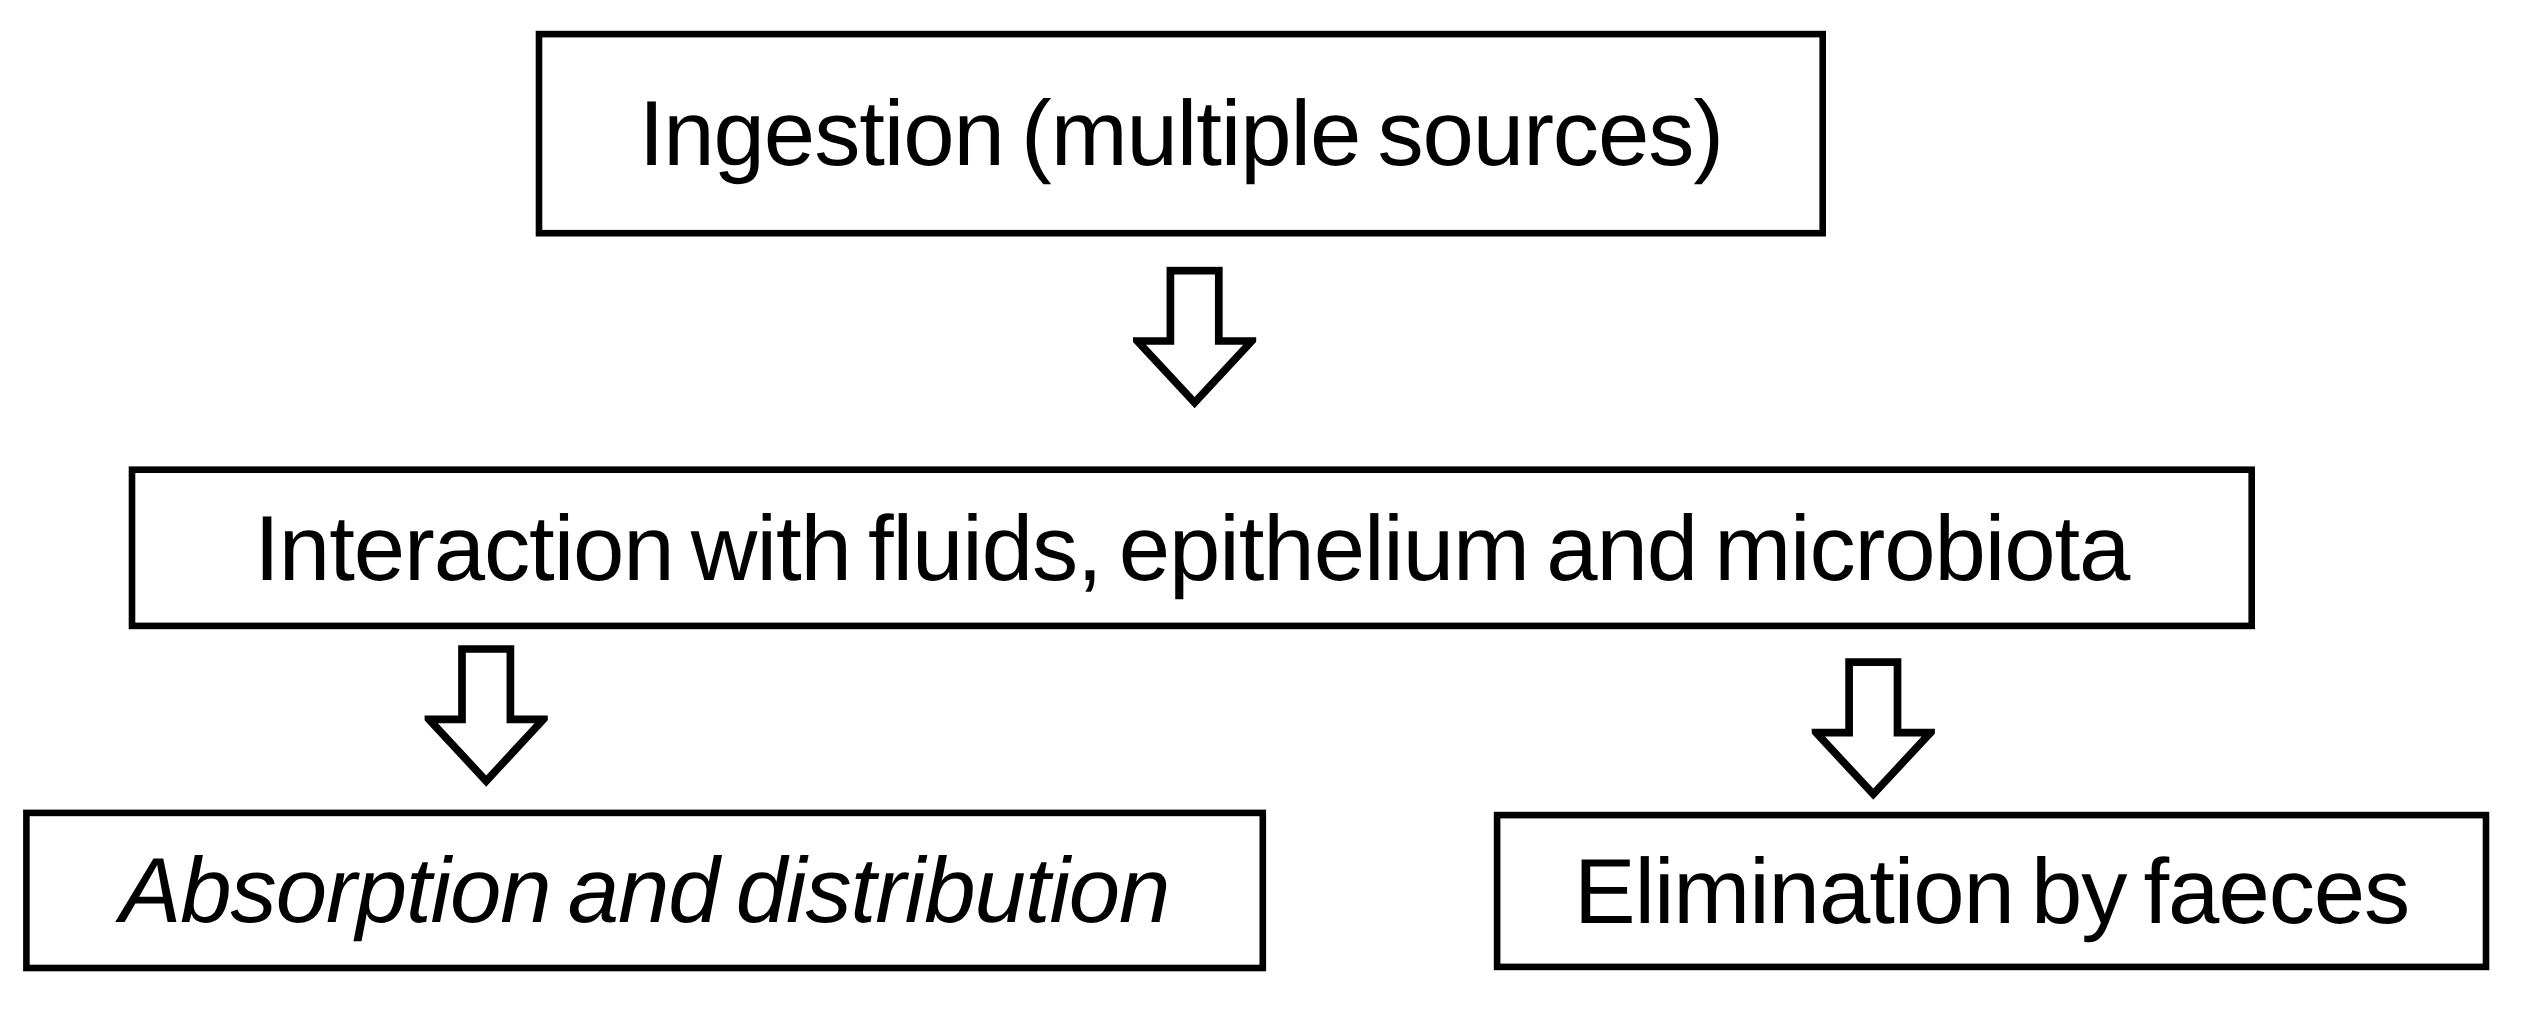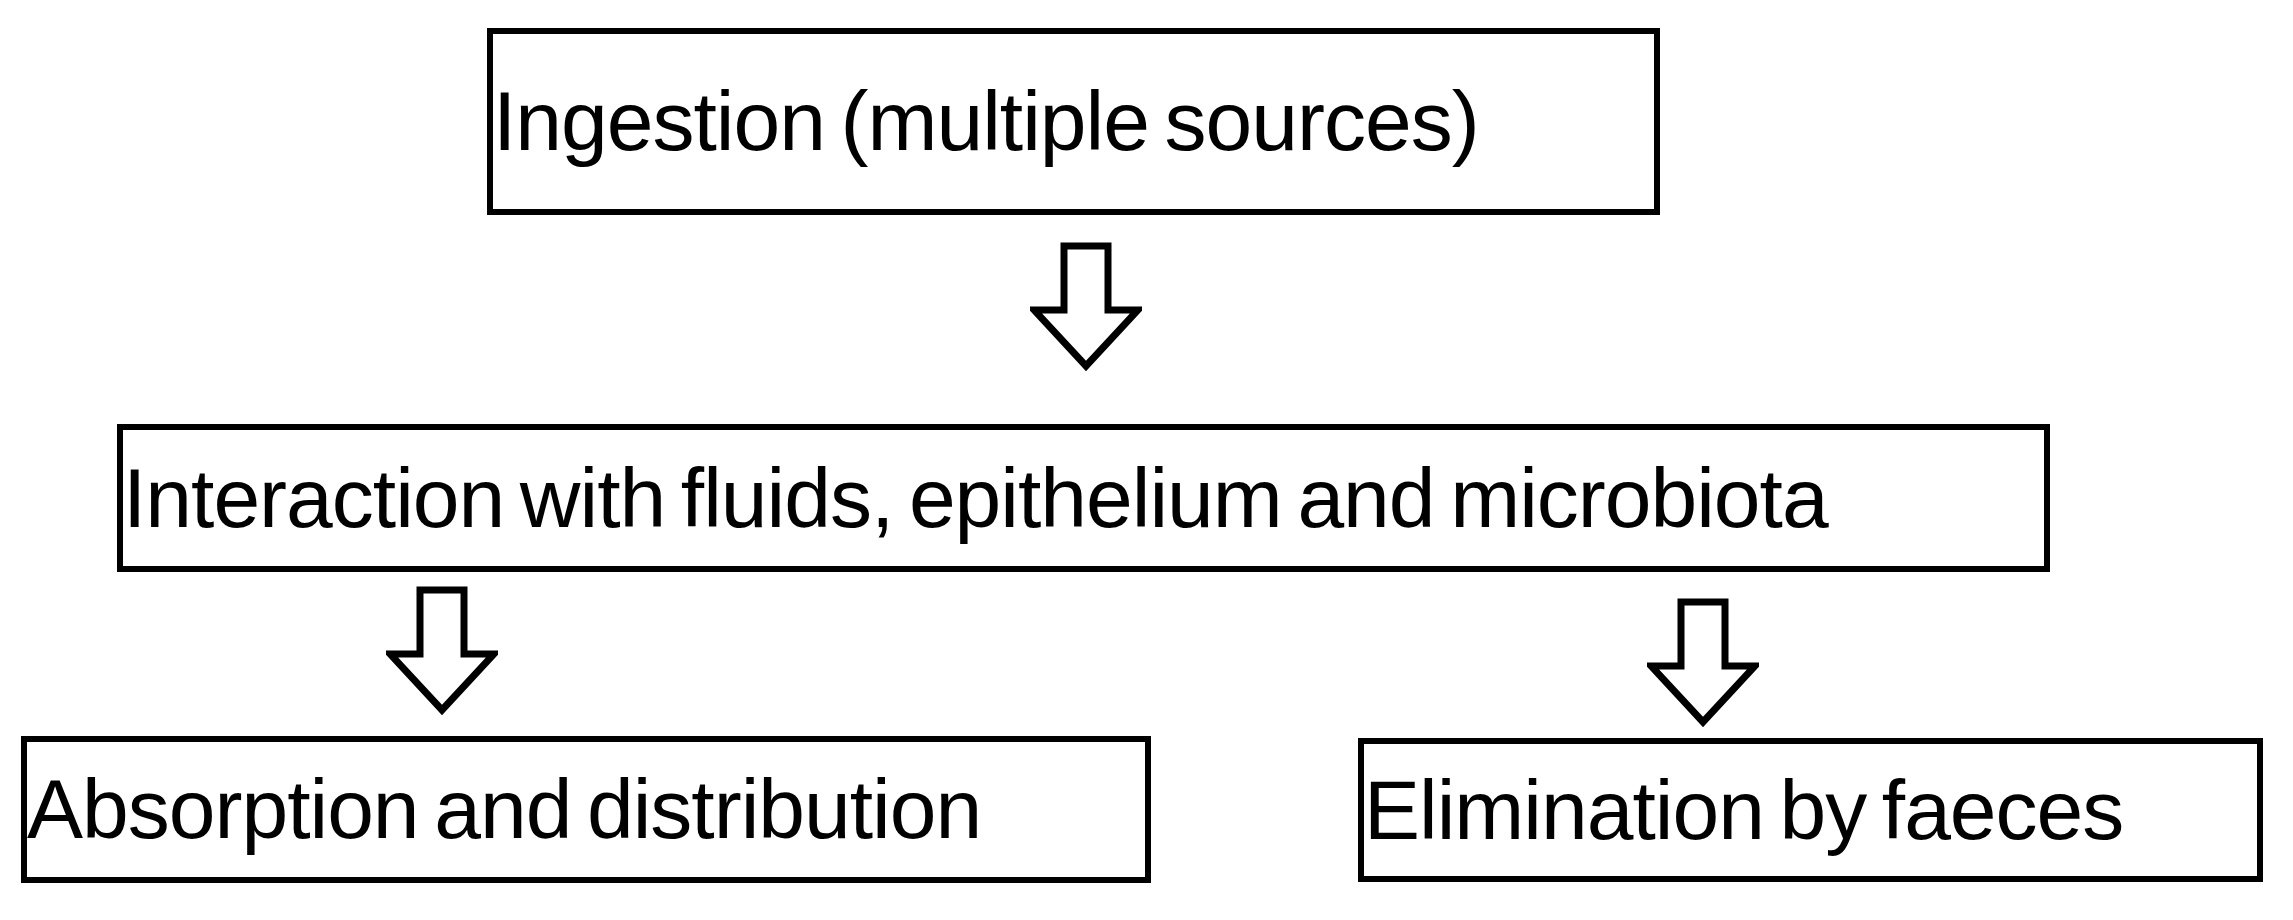--- a/index.html
+++ b/index.html
@@ -15,32 +15,32 @@
     overflow: hidden;
     font-family: "Liberation Sans", sans-serif;
   }
   .node {
     position: absolute;
     box-sizing: border-box;
     border: 6px solid #000000;
     background: #ffffff;
     display: flex;
     align-items: center;
-    justify-content: flex-start;
+    justify-content: center;
     text-align: center;
     font-size: 84px;
     line-height: 1.1;
     color: #000000;
     letter-spacing: -1px;
     word-spacing: -0.08em;
     white-space: nowrap;
   }
   #node-ingestion   { left: 487px;  top: 28px;  width: 1173px; height: 187px; }
   #node-interaction { left: 117px;  top: 424px; width: 1933px; height: 148px; }
-  #node-absorption  { left: 21px;   top: 736px; width: 1130px; height: 147px; }
+  #node-absorption  { left: 21px;   top: 736px; width: 1130px; height: 147px; font-style: italic; }
   #node-elimination { left: 1358px; top: 738px; width: 905px;  height: 144px; }
   .arrow {
     position: absolute;
     width: 112px;
     height: 130px;
   }
   #arrow-top    { left: 1030px; top: 242px; }
   #arrow-left   { left: 386px;  top: 586px; }
   #arrow-right  { left: 1647px; top: 598px; }
   .arrow polygon {

